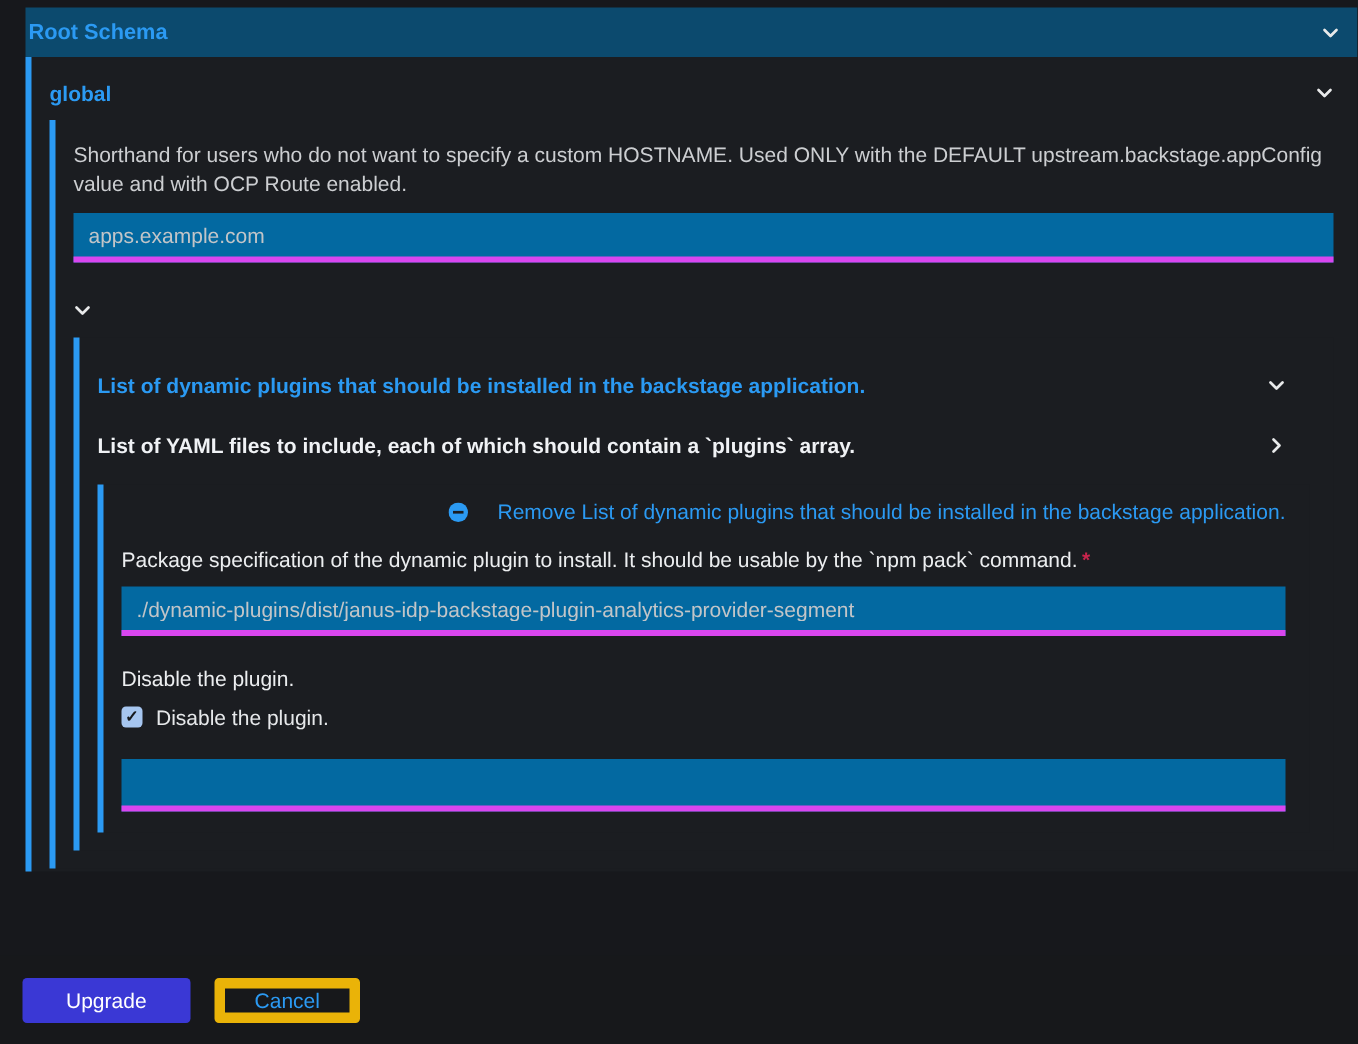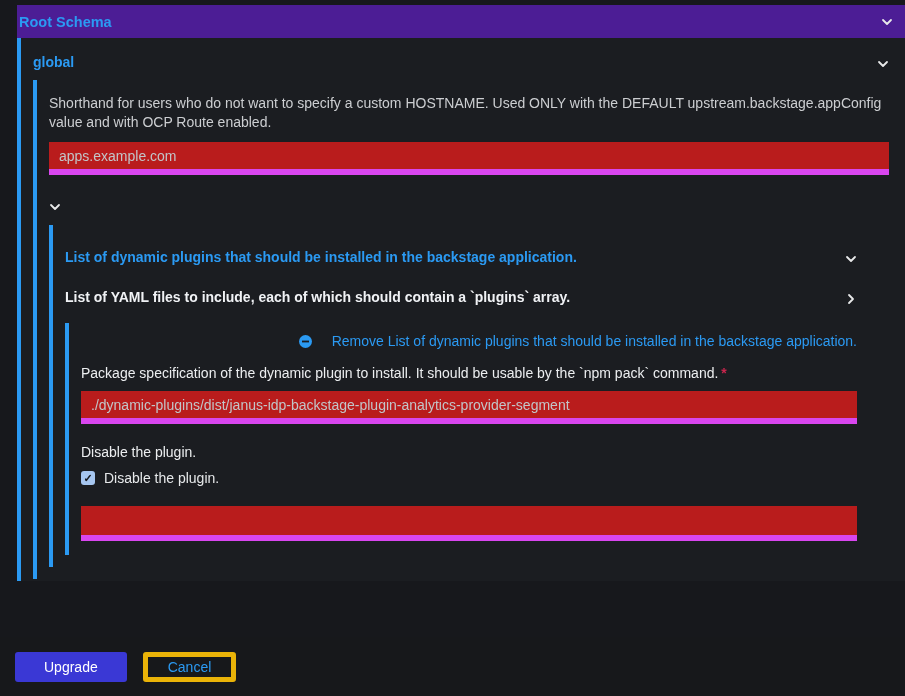--- a/index.html
+++ b/index.html
@@ -10,21 +10,21 @@
     background: #17181c;
     color: #ccced1;
     overflow: hidden;
   }
   .screen { width: 905px; height: 696px; display: flex; flex-direction: column; }
   .content { flex: 1 1 auto; overflow: hidden; padding-top: 5px; }
 
   
   .acc-root { margin-left: 17px; }
   .acc-header {
-    background: #4c1d95;
+    background: #0c4a6e;
     height: 33px;
     display: flex;
     align-items: center;
     justify-content: space-between;
     padding: 0 12px 0 2px;
     cursor: pointer;
   }
   .acc-header .title { color: #2b9af3; font-weight: bold; font-size: 14.5px; }
 
   .acc-body {
@@ -33,44 +33,44 @@
     padding-right: 16px;
     background: #1b1d21;
   }
   .acc-body.body-root { padding-right: 0; padding-top: 6px; padding-bottom: 2px; }
   .acc-body.body-l1 { padding-top: 4px; padding-bottom: 12px; }
   .acc-body.body-l2 { padding-top: 2px; padding-bottom: 12px; margin-top: 4px; }
   .acc-body.body-l3 { padding-top: 10px; padding-bottom: 14px; margin-top: 10px; }
 
   .toggle {
     display: flex;
-    align-items: flex-end;
+    align-items: center;
     justify-content: space-between;
     padding: 8px 16px 8px 0;
     cursor: pointer;
   }
   .toggle .t-label { font-weight: bold; color: #f0f2f5; }
   .toggle .t-label.blue { color: #2b9af3; }
   .toggle-global { padding-top: 10px; padding-bottom: 10px; }
   .toggle-enable { margin-top: 8px; }
   .toggle-yaml { margin-top: 8px; }
   .toggle-list { margin-top: 14px; }
 
   .chev { flex: 0 0 auto; display: inline-flex; }
   .chev svg { display: block; }
 
   .desc { color: #ccced1; line-height: 19px; margin: 10px 0 10px; }
 
   .text-input {
     display: block;
     width: 100%;
     height: 33px;
-    background: #b91c1c;
+    background: #0369a1;
     border: none;
-    border-bottom: 6px solid #d946ef;
+    border-bottom: 4px solid #d946ef;
     color: #c2c5c8;
     font-family: "Liberation Sans", sans-serif;
     font-size: 14px;
     padding: 0 10px;
     outline: none;
   }
   .input-1 { margin-bottom: 18px; }
   .input-2 { margin-bottom: 20px; }
   .input-3 { height: 35px; }
 
@@ -134,21 +134,21 @@
   .btn-primary {
     background: #3a38d5;
     color: #ffffff;
     border: none;
     padding: 0 29px;
     text-align: center;
   }
   .btn-secondary {
     background: transparent;
     color: #2b9af3;
-    border: 5px solid #eab308;
+    border: 7px solid #eab308;
     padding: 0 20px;
   }
 </style>
 </head>
 <body>
 
 <div class="screen">
   <div class="content">
 
     <div class="acc-root">

